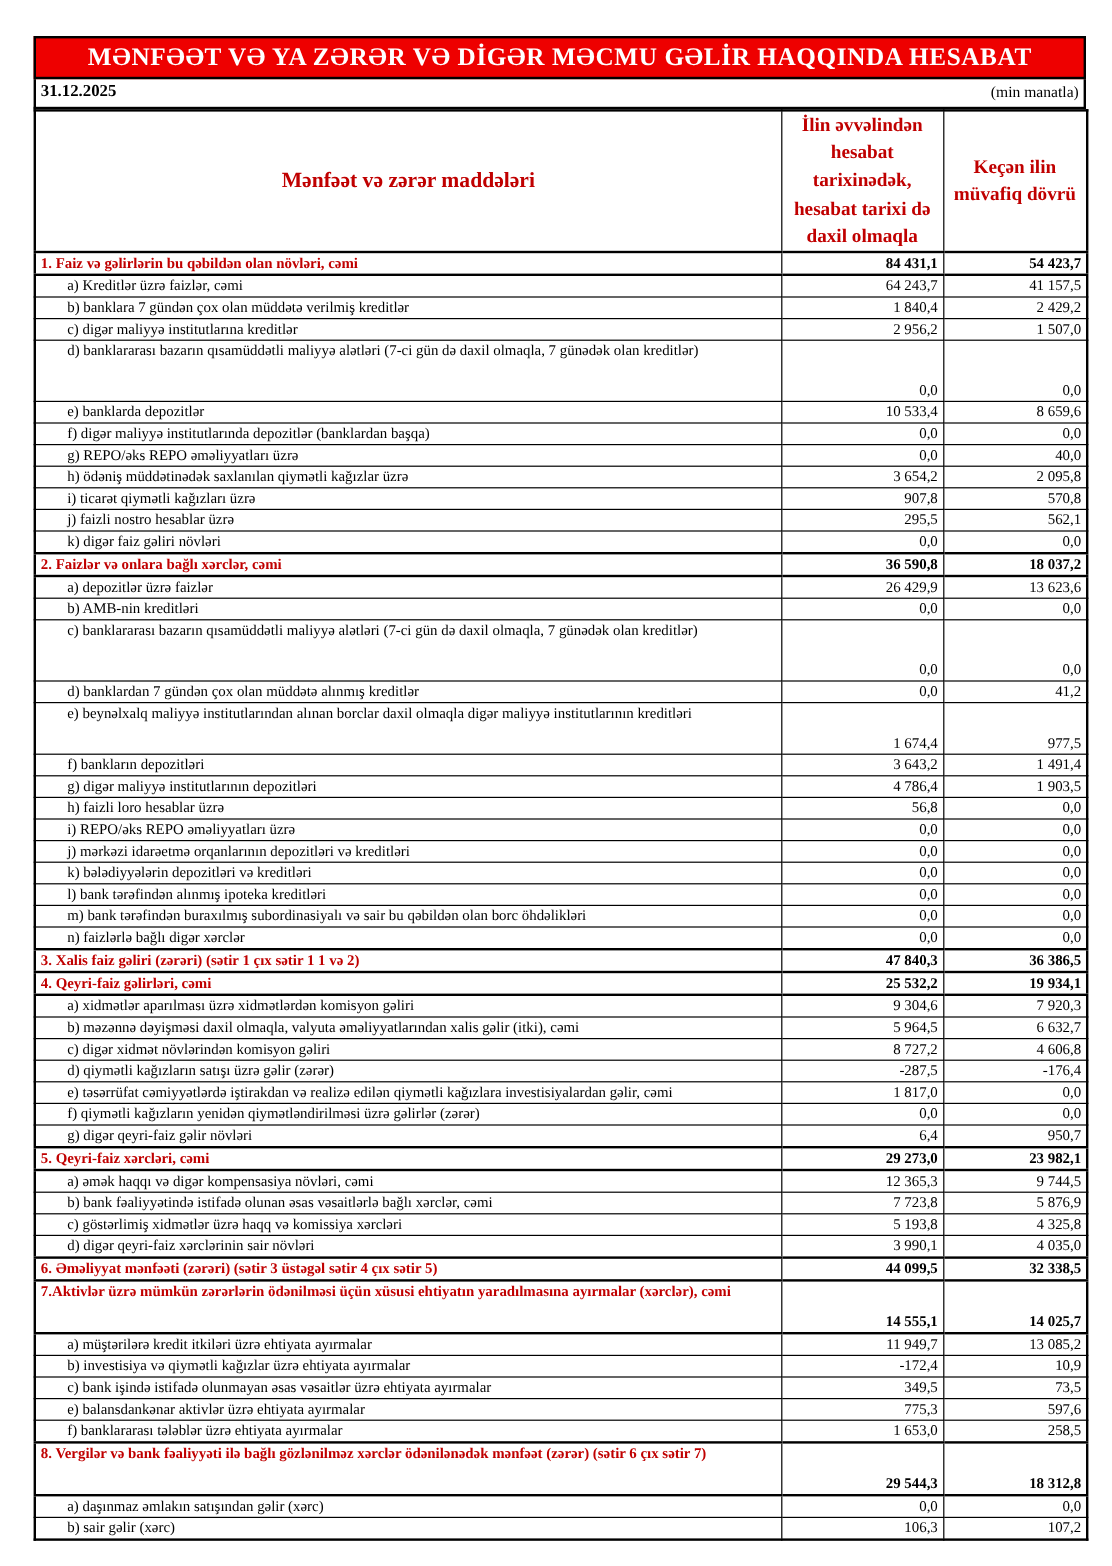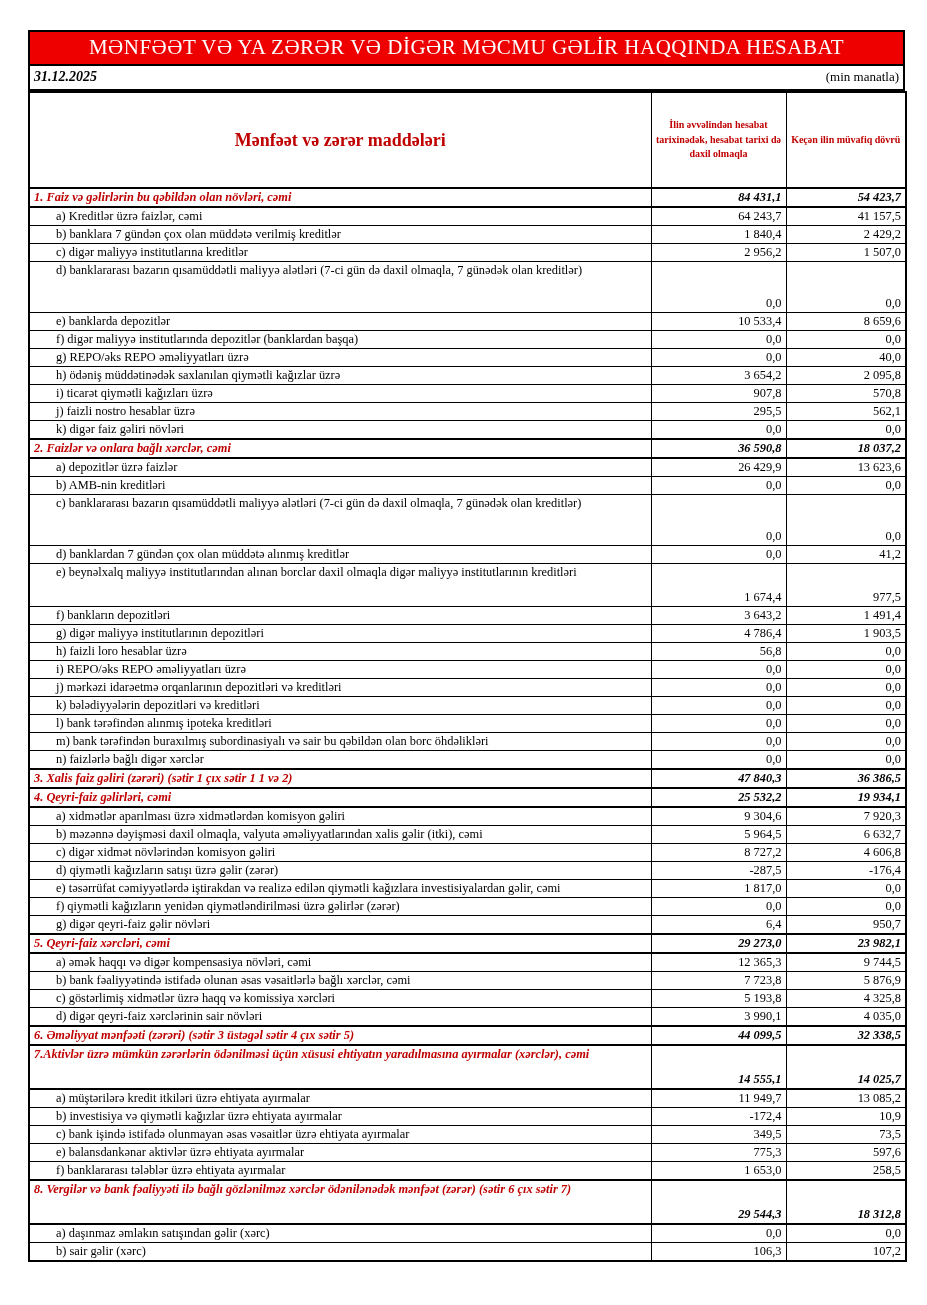--- a/index.html
+++ b/index.html
@@ -4,49 +4,49 @@
 <style>
   html,body{margin:0;padding:0;}
   body{
     width:927px;height:1305px;background:#ffffff;
     font-family:"Liberation Serif","DejaVu Serif",serif;
     color:#000;
   }
   .page{position:relative;width:877px;margin:30px 0 0 28px;}
   .title-banner{
     background:#ee0000;border:2px solid #000;
-    color:#ffffff;font-weight:normal;font-size:21px;
+    color:#ffffff;font-weight:bold;font-size:21px;
     text-align:center;padding:3px 0 4px 0;letter-spacing:.5px;
   }
   .date-bar{
     border:2px solid #000;border-top:none;
     display:flex;justify-content:space-between;align-items:center;
     padding:3px 4px 4px 4px;
   }
-  .date-bar .date{font-weight:bold;font-size:14px;font-style:italic;}
+  .date-bar .date{font-weight:bold;font-size:14px;}
   .date-bar .unit{font-size:13px;}
   table.report{
     border-collapse:collapse;width:877px;table-layout:fixed;
     margin-top:0px;border:2px solid #000;
   }
   table.report col.c-label{width:622px;}
   table.report col.c-cur{width:135px;}
   table.report col.c-prev{width:120px;}
   th,td{border:1px solid #000;padding:0 4px;overflow:hidden;}
   thead th{height:94px;vertical-align:middle;text-align:center;color:#c00000;font-weight:bold;}
   th.h-label{font-size:18px;}
-  th.h-col{font-size:10px;line-height:1.45;}
+  th.h-col{font-size:16px;line-height:1.45;}
   tbody td{font-size:12.4px;height:17px;line-height:1.15;}
   td.label{text-align:left;}
   td.val{text-align:right;white-space:nowrap;}
   tr.sub td.label{padding-left:26px;color:#000;font-weight:normal;}
   tr.sub td.val{font-weight:normal;}
   tr.main td.label{color:#c00000;font-weight:bold;}
   tr.main td.val{font-weight:bold;}
-  tr.main td{border-top-width:2px;border-bottom-width:2px;font-style:italic;}
+  tr.main td{border-top-width:2px;border-bottom-width:2px;}
   tr.size-t td{height:48px;}
   tr.size-m td{height:40px;}
   tr.size-t td.val,tr.size-m td.val{vertical-align:bottom;padding-bottom:2px;}
   tr.size-t td.label,tr.size-m td.label{vertical-align:top;padding-top:1px;}
 </style>
 </head>
 <body>
 
 <div class="page">
   <div class="title-banner">MƏNFƏƏT VƏ YA ZƏRƏR VƏ DİGƏR MƏCMU GƏLİR HAQQINDA HESABAT</div>

